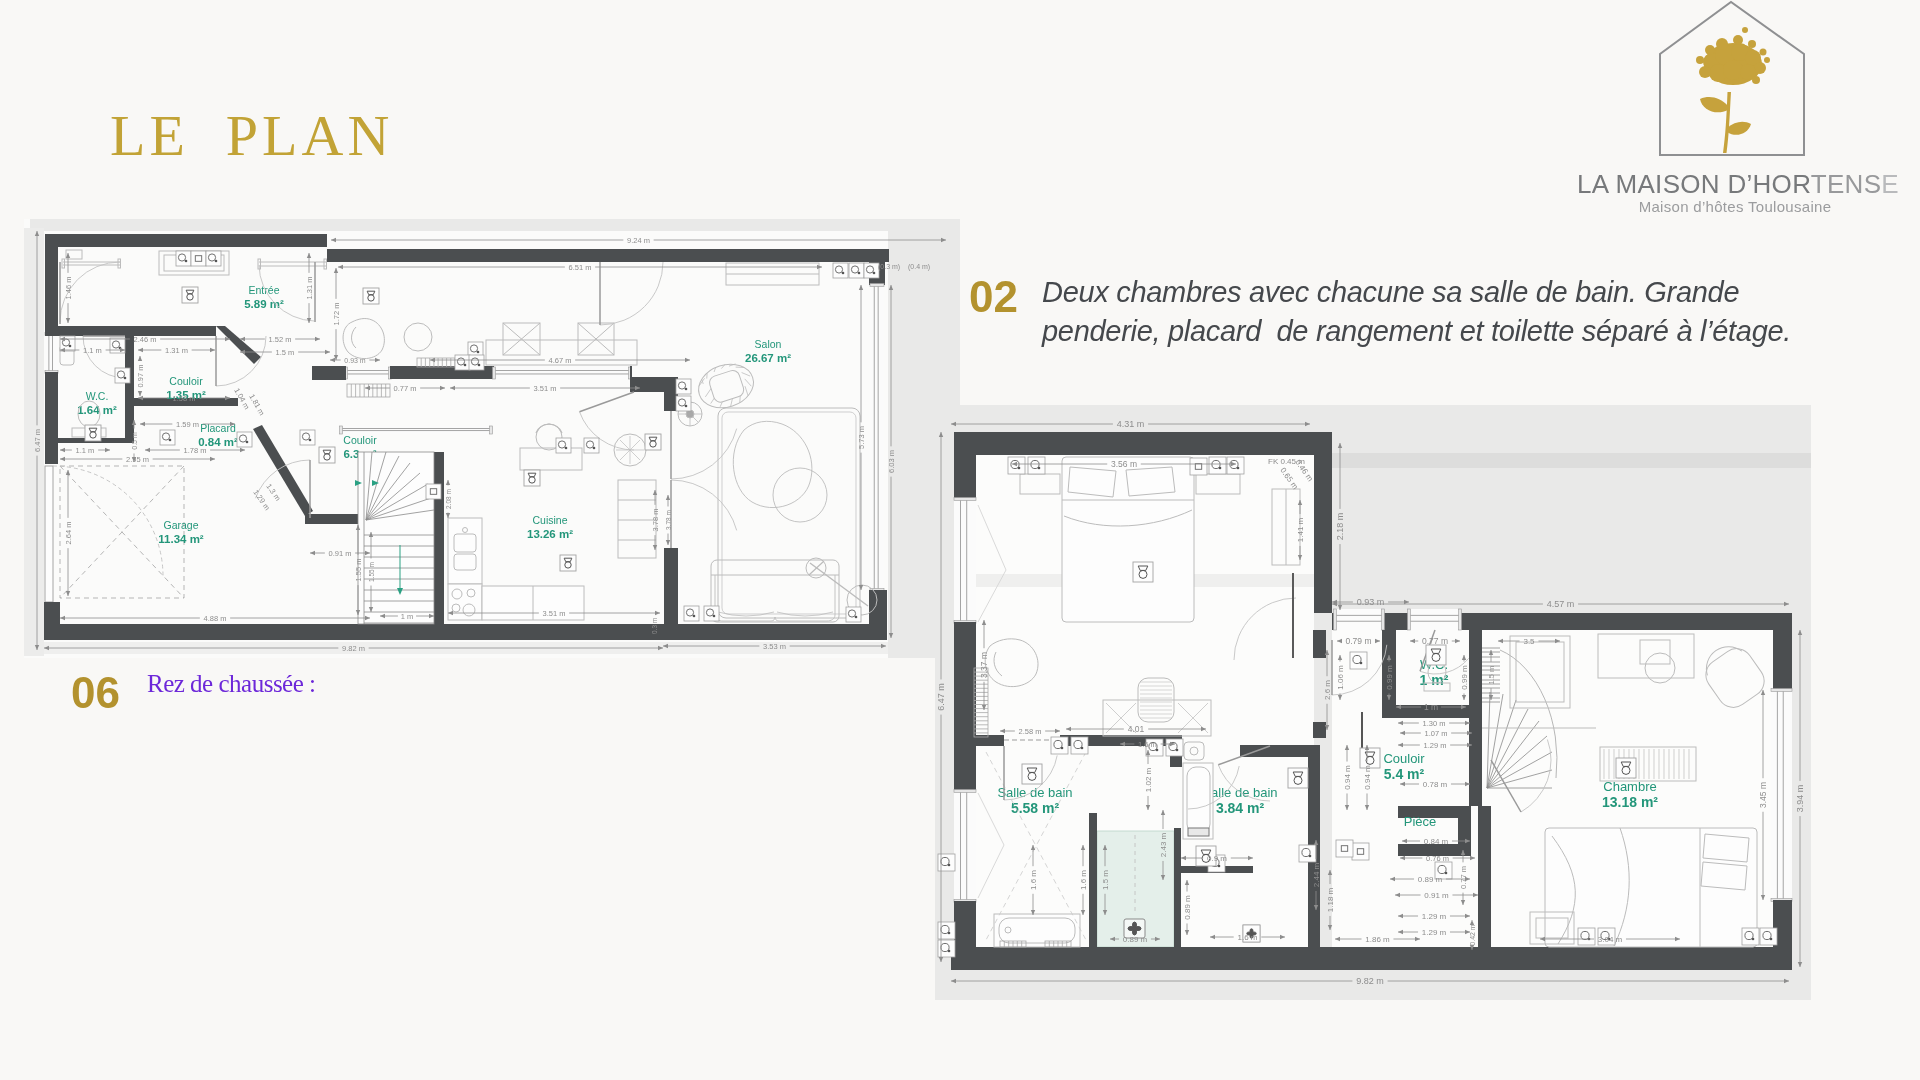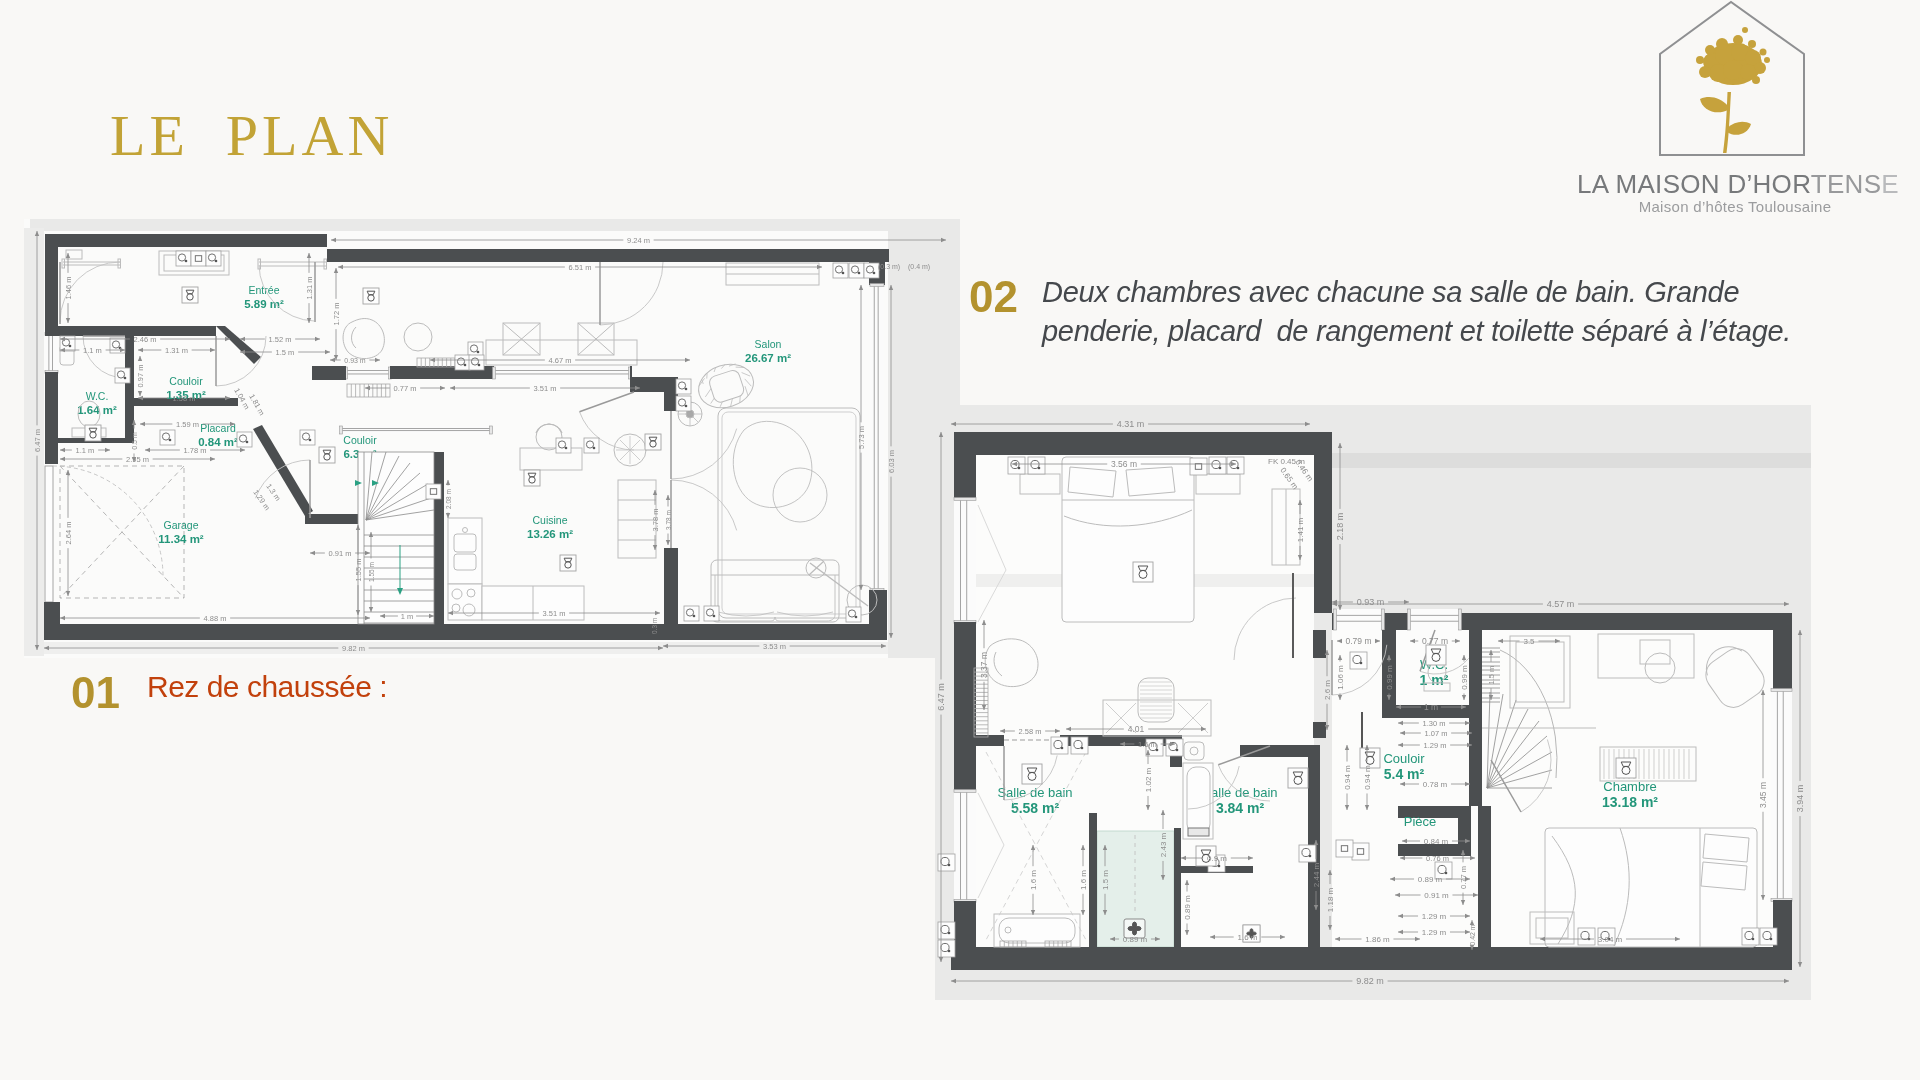--- a/index.html
+++ b/index.html
@@ -2,21 +2,21 @@
 <html lang="fr"><head>
 <meta charset="utf-8">
 <title>Le Plan</title>
 <style>
   html,body{margin:0;padding:0;}
   body{width:1920px;height:1080px;overflow:hidden;background:#f9f8f6;font-family:"Liberation Sans",sans-serif;}
   .page{position:relative;width:1920px;height:1080px;background:#f9f8f6;}
   .abs{position:absolute;}
   .title{left:110px;top:102px;font-family:"Liberation Serif",serif;font-size:58px;letter-spacing:4px;color:#c2a336;font-weight:500;}
   .num{font-size:44px;font-weight:bold;color:#b3922e;}
-  .head01{font-size:30px;color:#c2410c;letter-spacing:-0.5px;}
+  .head01{font-size:25px;color:#6d28d9;letter-spacing:-0.5px;font-family:Liberation Serif, serif;}
   .para{font-size:29px;line-height:39px;color:#45484c;letter-spacing:-0.3px;font-style:italic;}
 </style>
 </head>
 <body>
 <div class="page">
 
   <div class="abs title">LE&nbsp;&nbsp;PLAN</div>
 
   <div class="abs" style="left:1560px;top:0px;width:360px;height:230px;">
     <svg width="360" height="230" viewBox="1560 0 360 230">
@@ -1411,18 +1411,18 @@
         <path d="M 1560 641 l -5 -2.2 l 0 4.4 z" fill="#8d8d8d"></path>
         <text x="1529.0" y="643.7" font-size="8" fill="#8d8d8d" text-anchor="middle">3.5</text>
 <line x1="1491" y1="650" x2="1491" y2="661.875" stroke="#8d8d8d" stroke-width="0.8"></line>
         <line x1="1491" y1="688.125" x2="1491" y2="700" stroke="#8d8d8d" stroke-width="0.8"></line>
         <path d="M 1491 650 l -2.2 5 l 4.4 0 z" fill="#8d8d8d"></path>
         <path d="M 1491 700 l -2.2 -5 l 4.4 0 z" fill="#8d8d8d"></path>
         <text x="1491" y="675.0" font-size="7.5" fill="#8d8d8d" text-anchor="middle" transform="rotate(-90 1491 675.0)" dy="2.7">1.5 m</text>
 </svg>
   </div>
 
-  <div class="abs num" style="left:71px;top:668px;">01</div>
+  <div class="abs num" style="left:71px;top:668px;">06</div>
   <div class="abs head01" style="left:147px;top:670px;">Rez de chaussée :</div>
 
   <div class="abs num" style="left:969px;top:272px;">02</div>
   <div class="abs para" style="left:1042px;top:273px;">Deux chambres avec chacune sa salle de bain. Grande<br>penderie, placard&nbsp; de rangement et toilette séparé à l’étage.</div>
 </div>
 
 </body></html>

